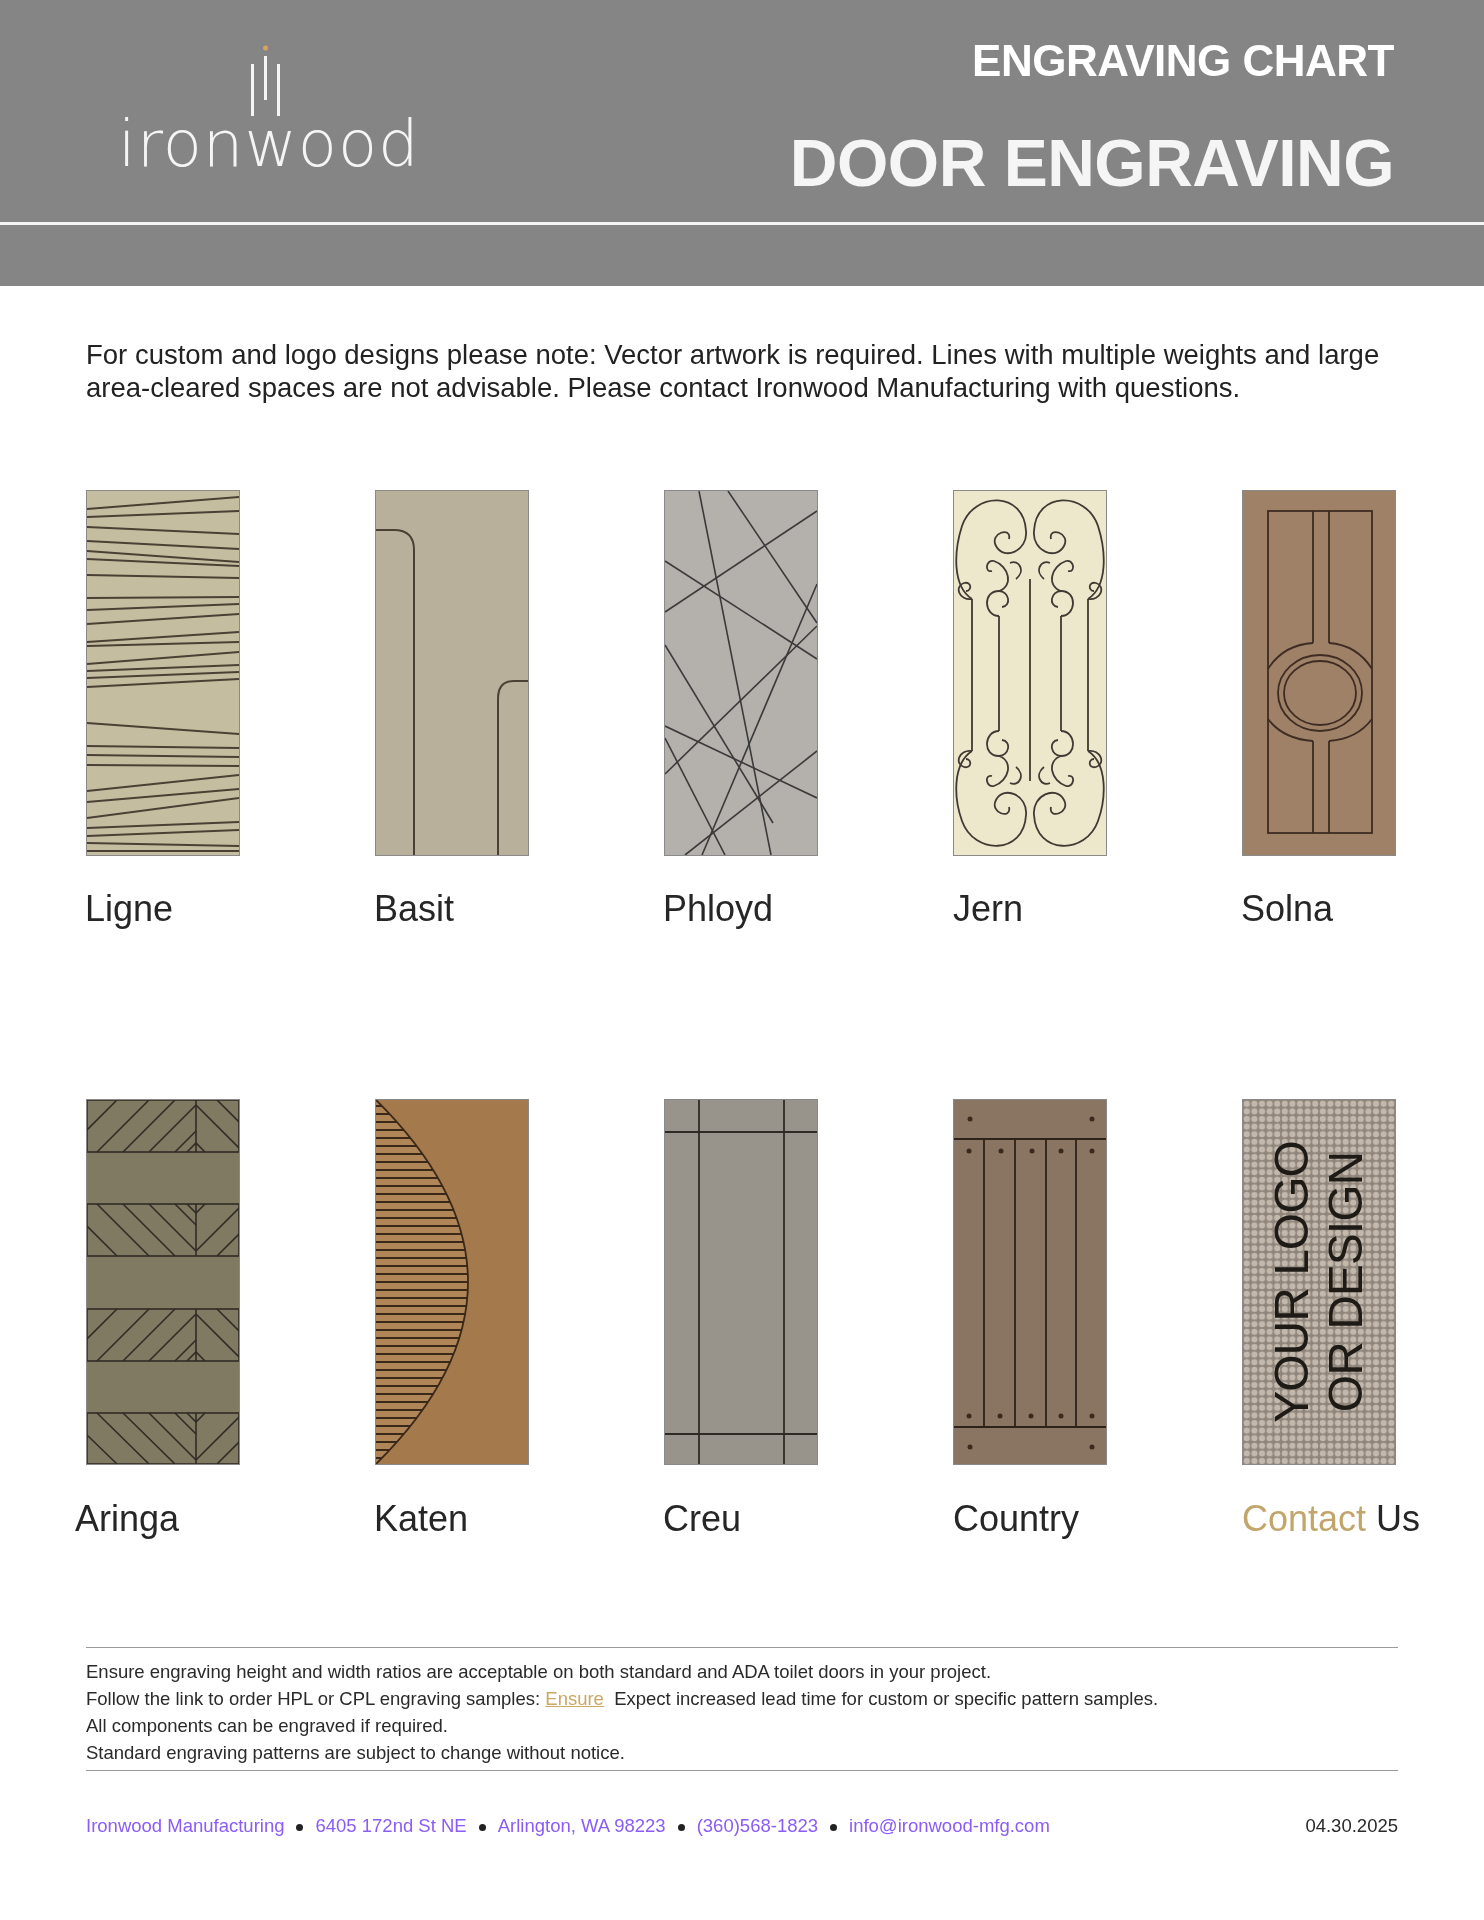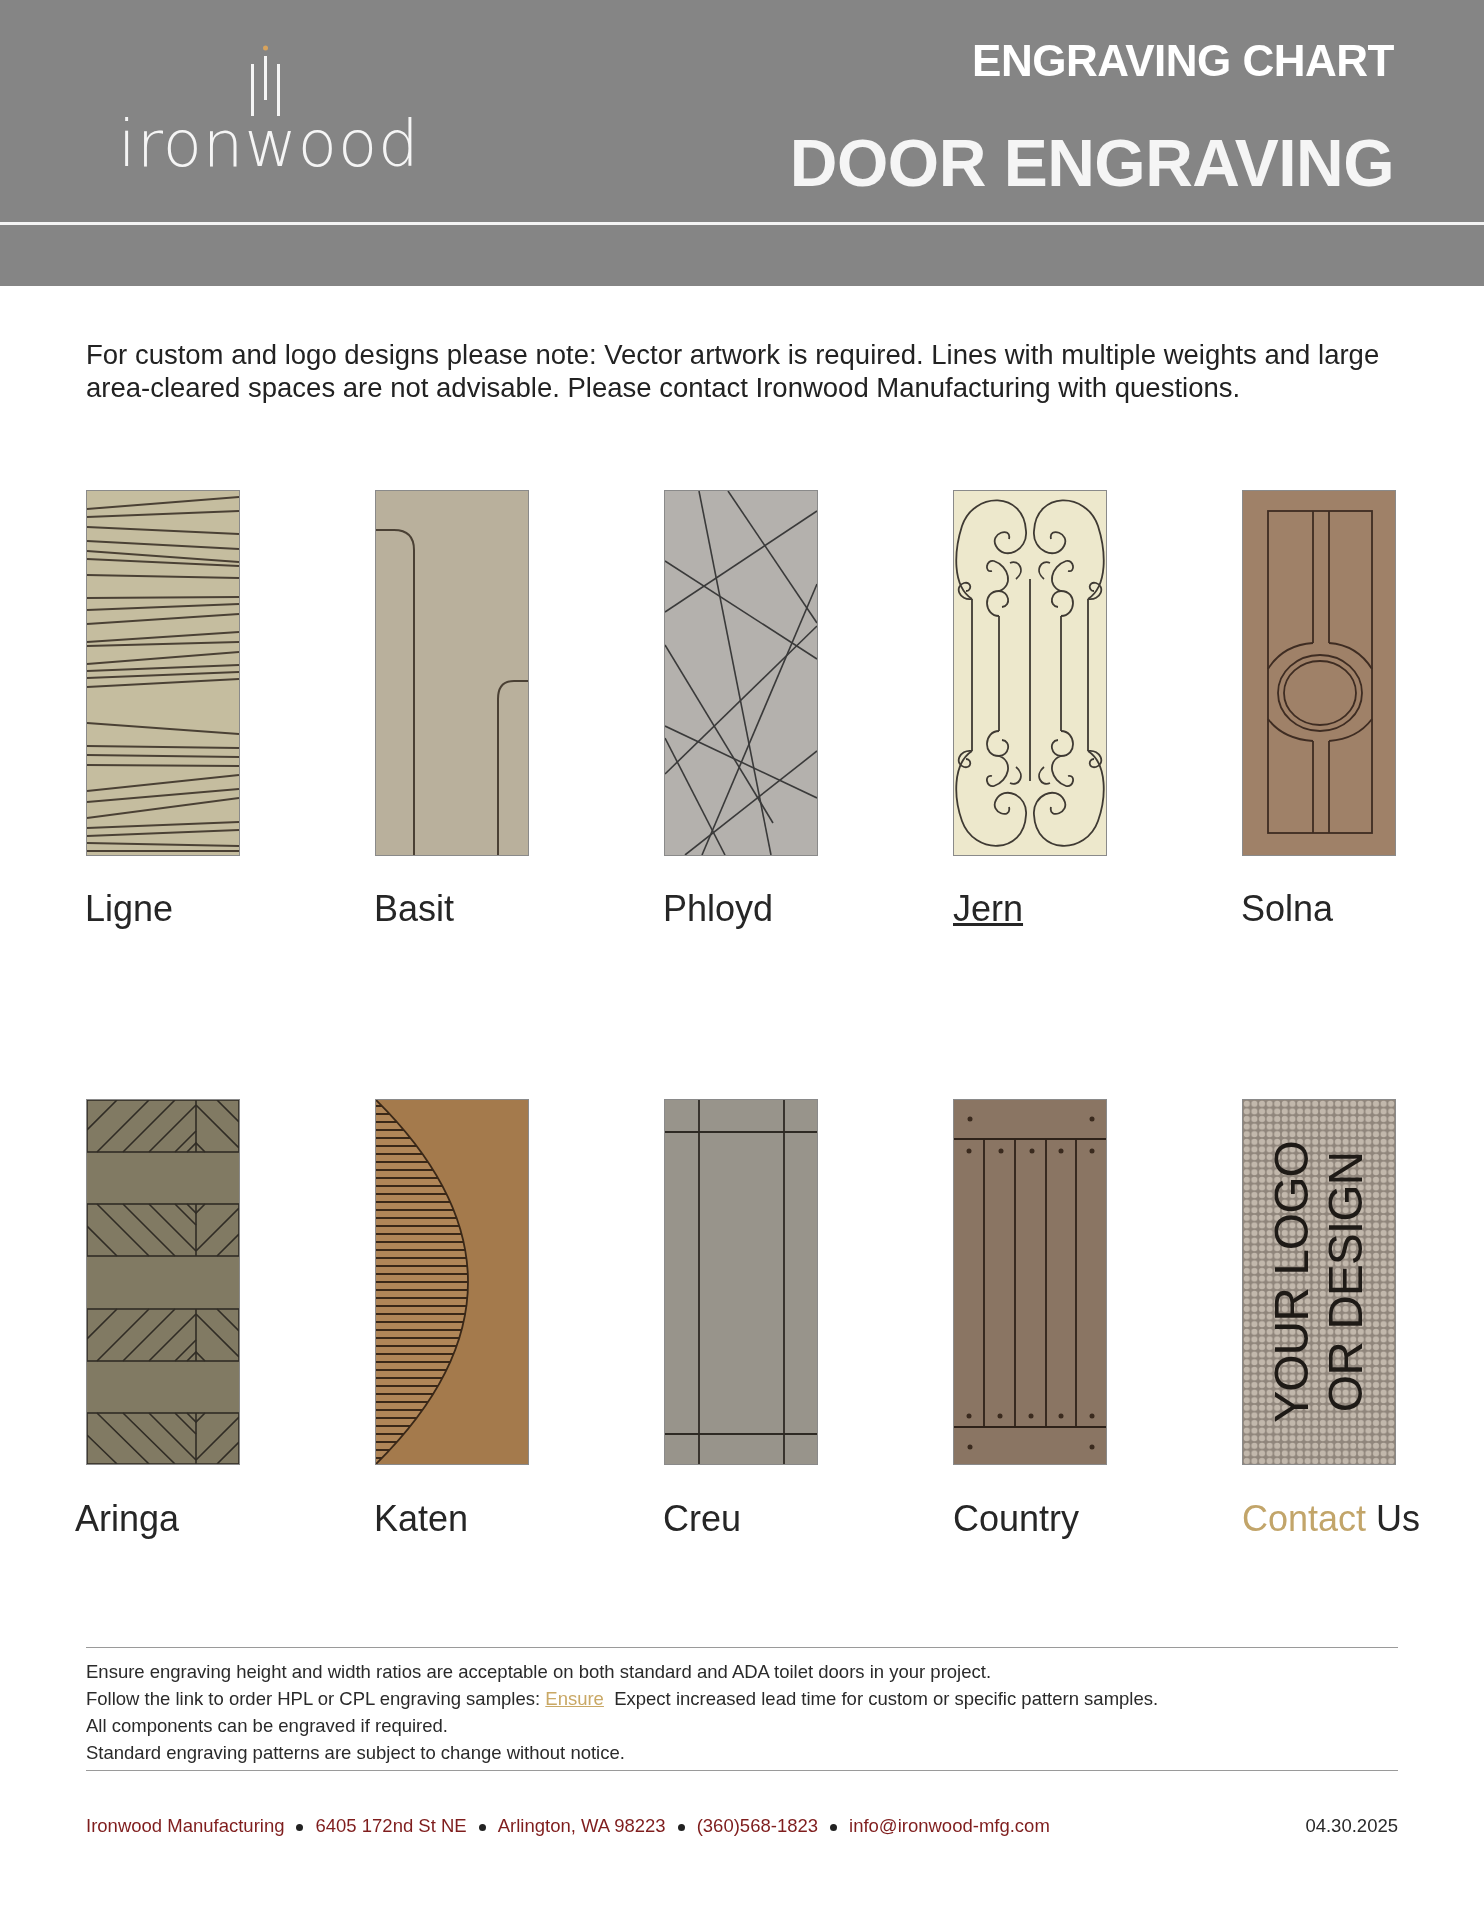--- a/index.html
+++ b/index.html
@@ -15,21 +15,21 @@
   .title-big { position:absolute; right:90px; top:125px; font-size:66px; font-weight:bold; color:#f5f5f5;
                letter-spacing:-0.5px; }
   .intro { position:absolute; left:86px; top:338px; width:1330px; font-size:27.5px; line-height:33px; color:#222; }
   .door { position:absolute; width:154px; height:366px; box-sizing:border-box; border:1px solid #8a8a8a; overflow:hidden; }
   .door svg { position:absolute; left:0; top:0; width:152px; height:364px; }
   .door-label { position:absolute; font-size:36px; color:#262626; }
   .door-label .accent { color:#c2a56a; }
   .rule { position:absolute; left:86px; width:1312px; height:1px; background:#9a9a9a; }
   .notes { position:absolute; left:86px; top:1658px; font-size:18.5px; line-height:27px; color:#2a2a2a; }
   .notes a { color:#c9a865; text-decoration:underline; }
-  .footer { position:absolute; left:86px; top:1815px; font-size:18.5px; color:#7f1d1d; white-space:nowrap; }
+  .footer { position:absolute; left:86px; top:1815px; font-size:18.5px; color:#8b5cf6; white-space:nowrap; }
   .footer .dot { display:inline-block; width:7px; height:7px; border-radius:50%; background:#222; margin:0 12px; vertical-align:middle; }
   .footer-date { position:absolute; right:86px; top:1815px; font-size:18.5px; color:#2a2a2a; }
 </style>
 </head>
 <body>
 
 <div class="header">
   <div class="logo">
     <svg width="310" height="80" style="position:absolute;left:0;top:0">
       <rect x="133" y="22" width="3" height="52" fill="#f5f5f5"></rect>
@@ -129,21 +129,21 @@
       <path d="M18 108 C5 110 0 95 10 92 C18 90 18 100 12 100 M134 108 C147 110 152 95 142 92 C134 90 134 100 140 100"></path>
       <path d="M18 260 C-2 273 0 308 8 330 C20 364 70 364 72 324 C74 304 50 294 42 309 C35 322 58 329 55 316"></path>
       <path d="M134 260 C154 273 152 308 144 330 C132 364 82 364 80 324 C78 304 102 294 110 309 C117 322 94 329 97 316"></path>
       <path d="M45 240 C30 240 28 265 45 265 C55 265 58 250 48 249 M45 265 C60 270 55 290 40 295 C32 297 30 283 38 285"></path>
       <path d="M107 240 C122 240 124 265 107 265 C97 265 94 250 104 249 M107 265 C92 270 97 290 112 295 C120 297 122 283 114 285"></path>
       <path d="M56 292 C65 296 72 284 62 276 M96 292 C87 296 80 284 90 276"></path>
       <path d="M18 260 C5 258 0 273 10 276 C18 278 18 268 12 268 M134 260 C147 258 152 273 142 276 C134 278 134 268 140 268"></path>
     </g>
   </svg>
 </div>
-<div class="door-label" style="left:953px;top:888px;text-decoration:underline;">Jern</div>
+<div class="door-label" style="left:953px;top:888px;">Jern</div>
 
 <div class="door" style="left:1242px;top:490px;">
   <svg viewBox="0 0 152 364">
     <rect width="152" height="364" fill="#9f8168"></rect>
     <g stroke="#3e2c22" stroke-width="1.8" fill="none">
       <rect x="25" y="20" width="104" height="322"></rect>
       <line x1="70" y1="20" x2="70" y2="152"></line>
         <line x1="86" y1="20" x2="86" y2="152"></line>
       <line x1="70" y1="250" x2="70" y2="342"></line>
         <line x1="86" y1="250" x2="86" y2="342"></line>

